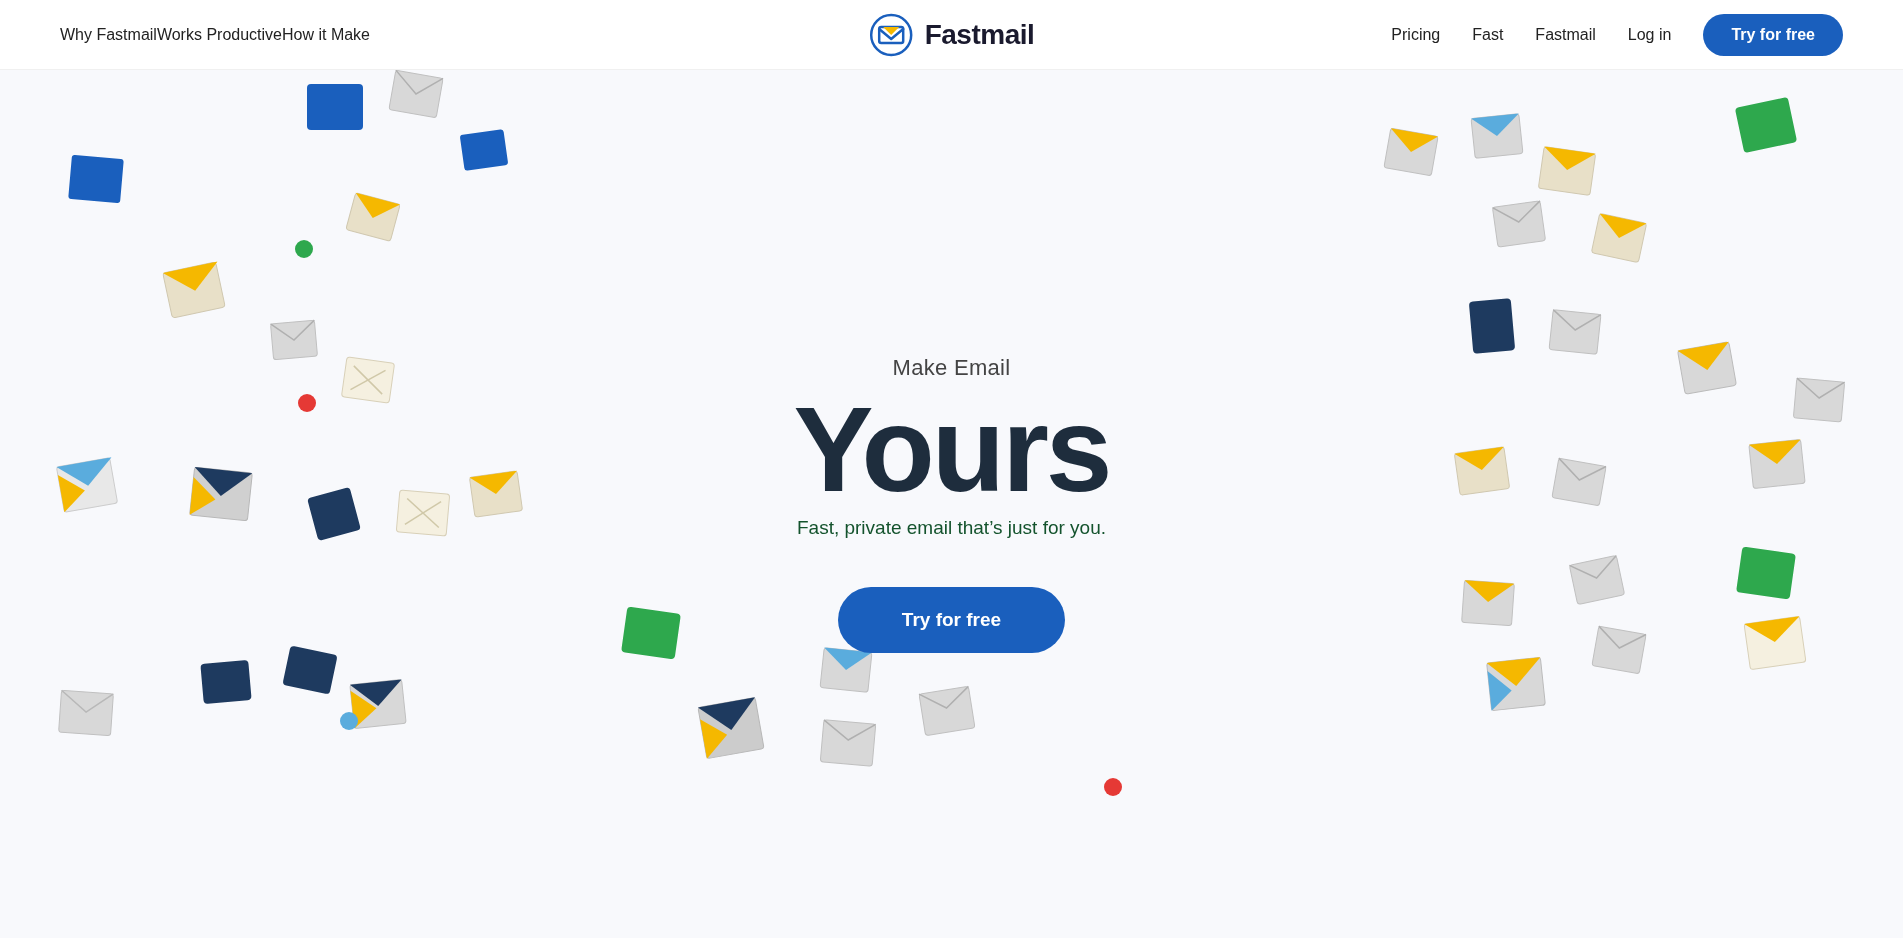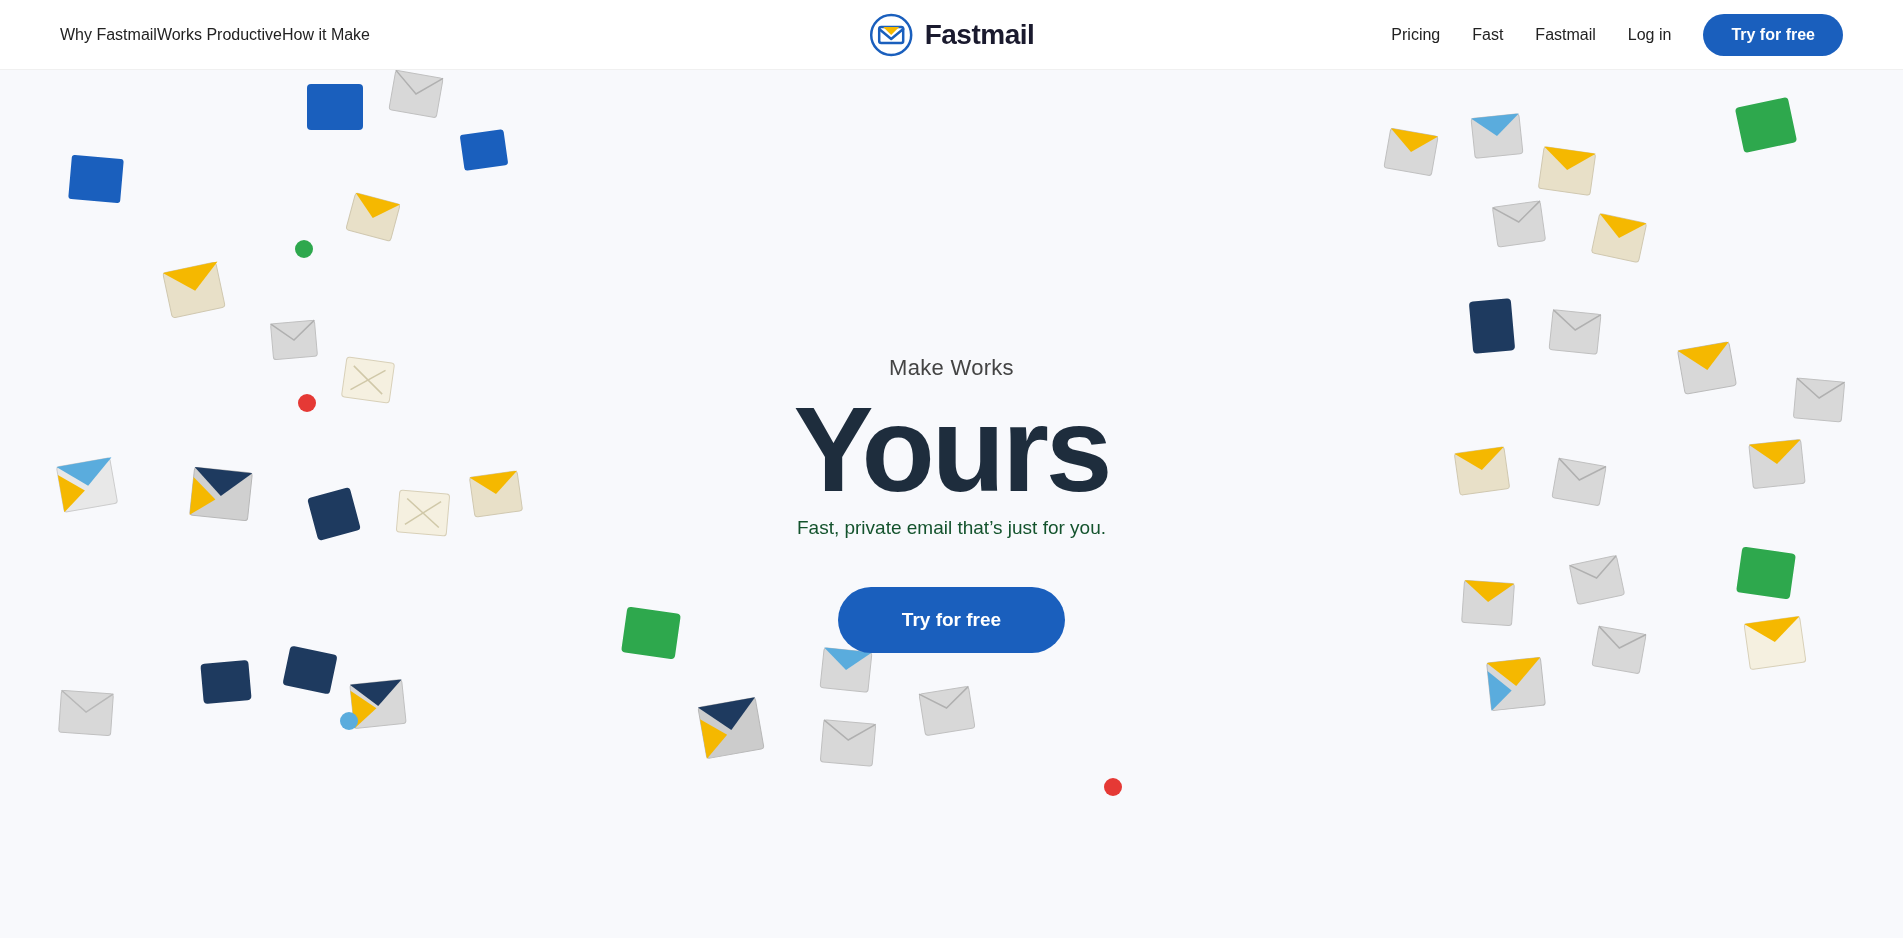--- a/index.html
+++ b/index.html
@@ -464,18 +464,18 @@
     </div>
 
     <div class="env" style="left:1104px; top:778px;">
       <svg width="18" height="18">
           <circle cx="9" cy="9" r="9" fill="#e53935"></circle>
         </svg>
     </div>
   </div>
 
   <div class="hero-content">
-    <p class="hero-subtitle">Make Works</p>
+    <p class="hero-subtitle">Make Email</p>
     <h1 class="hero-title">Yours</h1>
     <p class="hero-desc">Fast, private email that’s just for you.</p>
     <button class="hero-btn">Try for free</button>
   </div>
 </section>
 
 </body></html>

